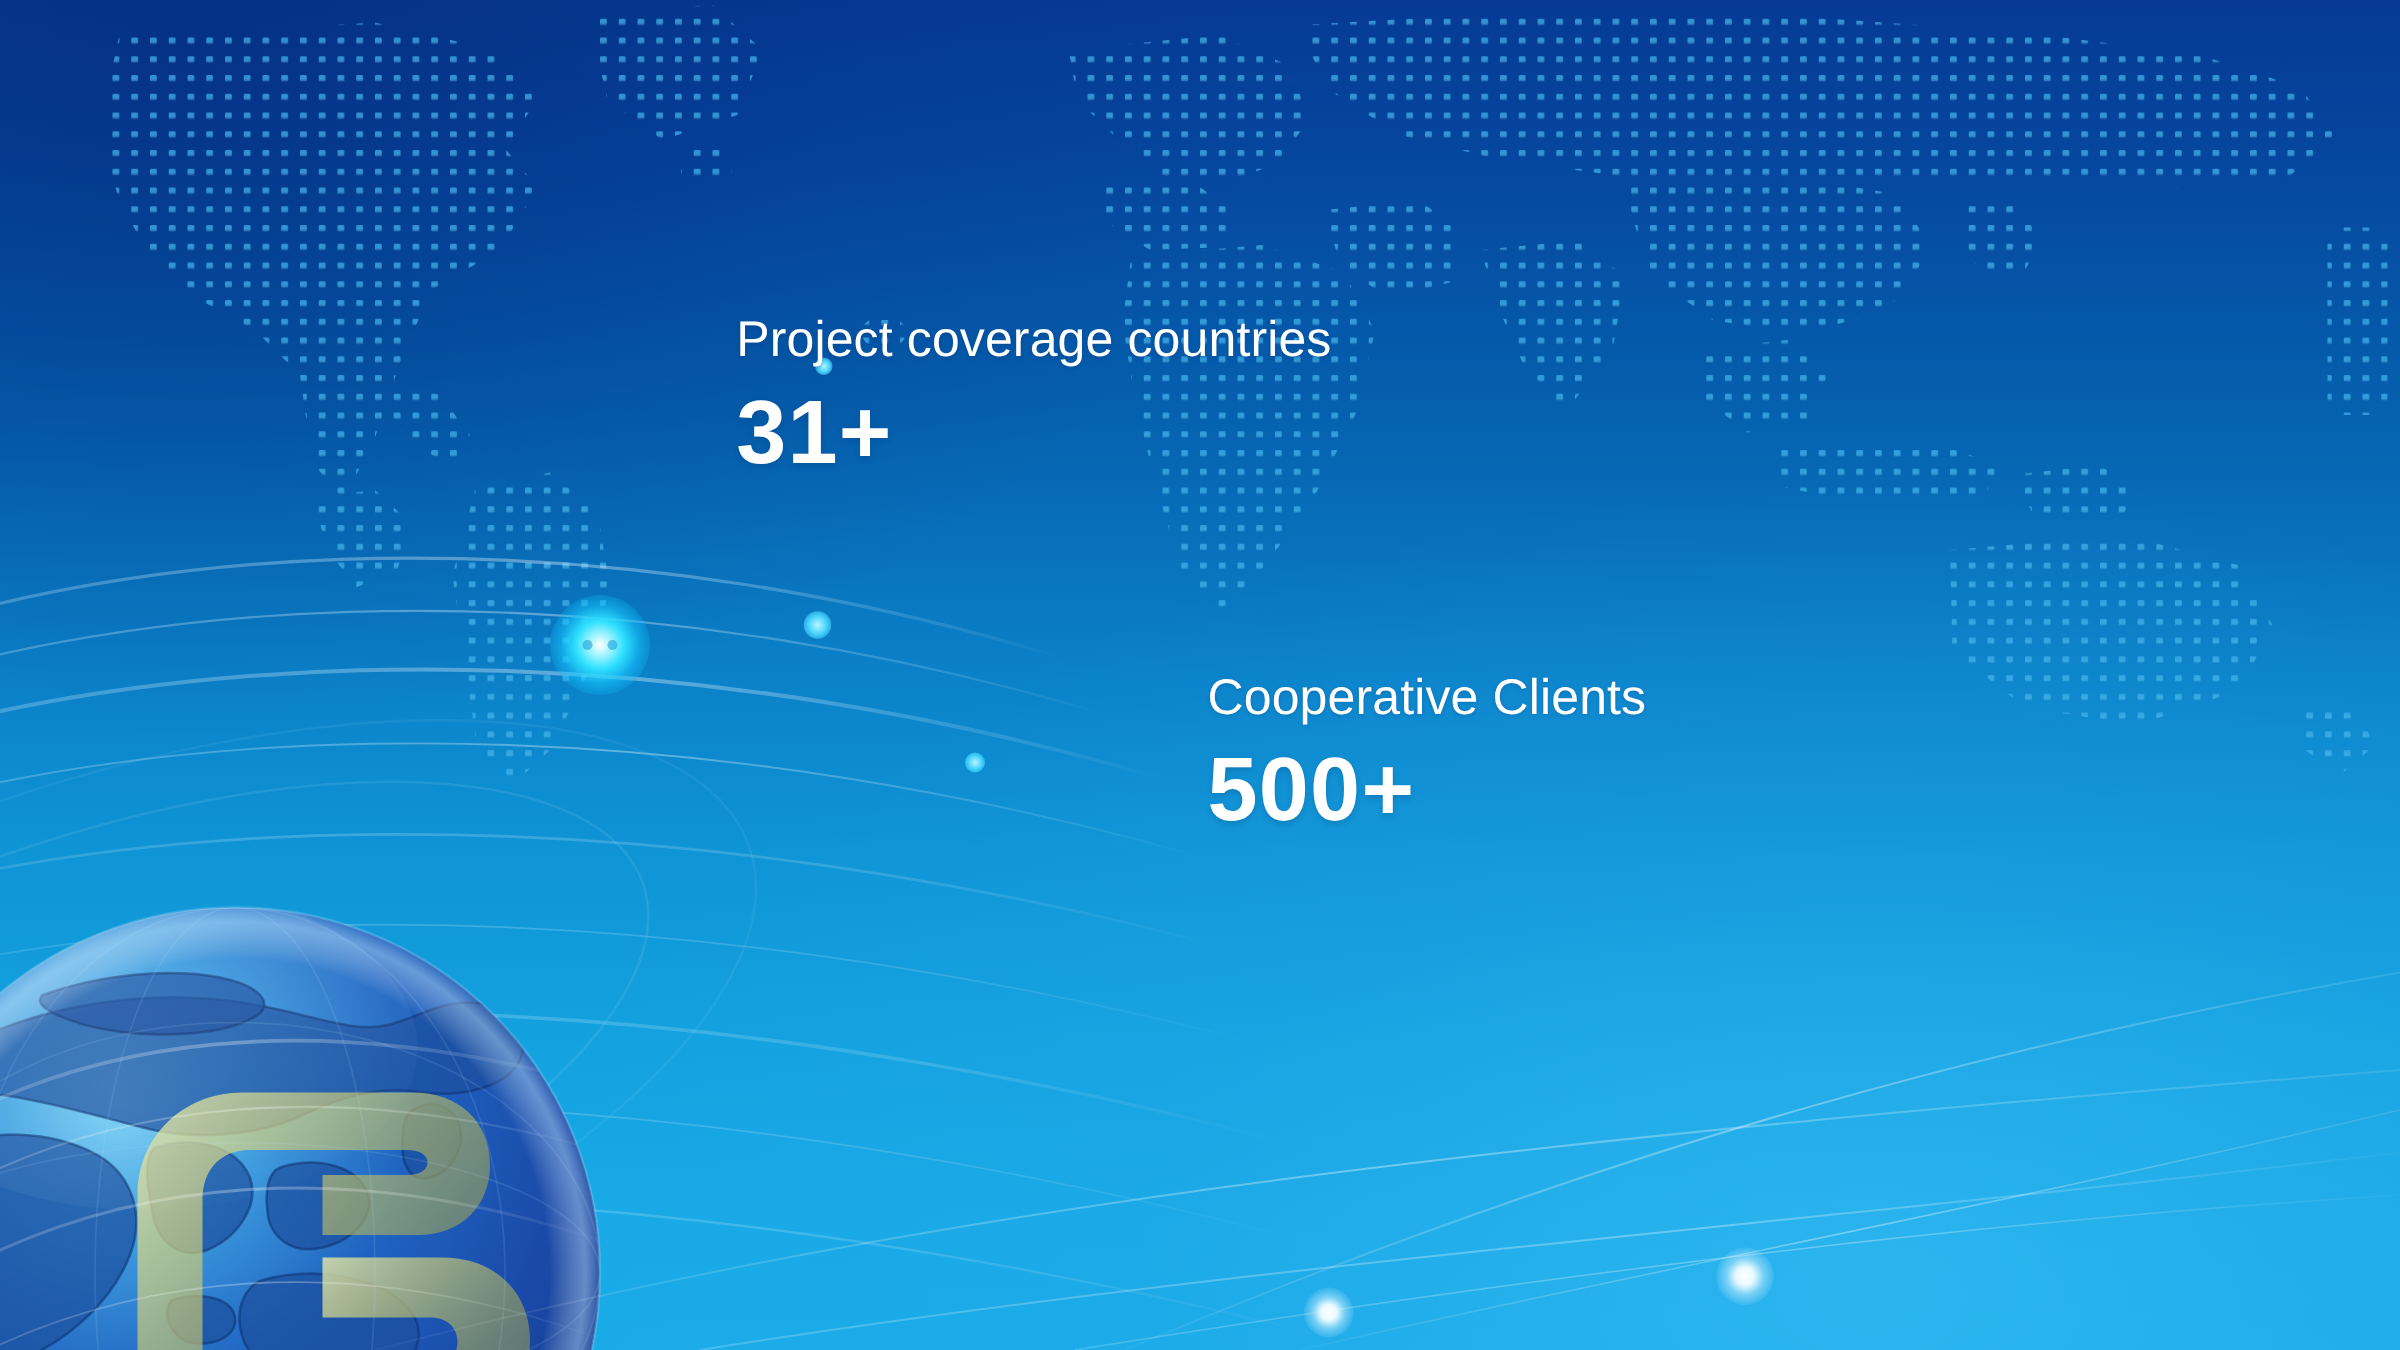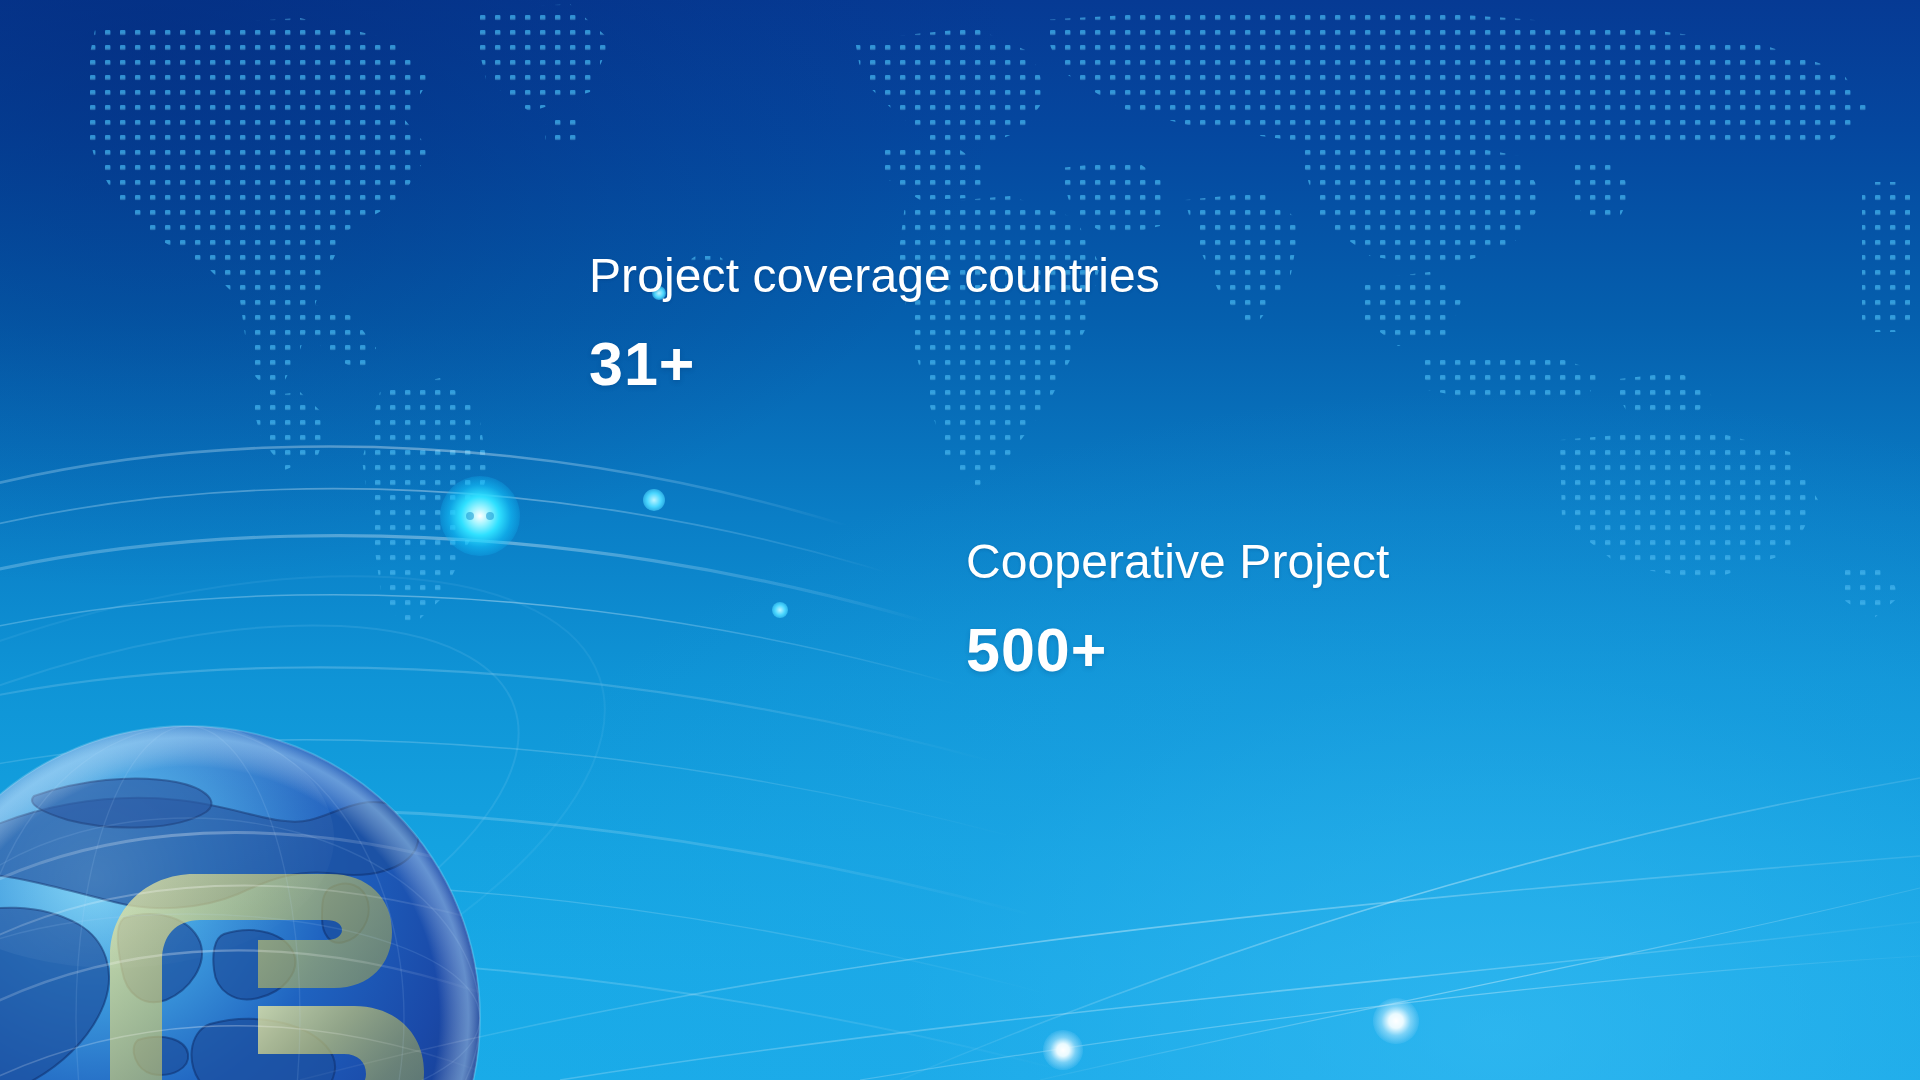--- a/index.html
+++ b/index.html
@@ -65,26 +65,26 @@
   .node.small-dot{
     background:radial-gradient(circle,#bdf4ff 0%, #49d6ff 45%, rgba(40,190,245,0) 100%);
   }
   
   .node-pip{position:absolute;width:8px;height:8px;border-radius:50%;
     background:rgba(20,150,210,.55);}
 
   
   .stat{position:absolute;color:#ffffff;}
   .stat .label{
-    font-size:48px;font-weight:400;letter-spacing:.1px;line-height:1;
+    font-size:40px;font-weight:400;letter-spacing:.1px;line-height:1;
     white-space:nowrap;text-shadow:0 1px 3px rgba(0,40,90,.22);
   }
   .stat .value{
-    font-size:61px;font-weight:700;line-height:1;letter-spacing:1px;
-    margin-top:34px;white-space:nowrap;text-shadow:0 2px 5px rgba(0,40,90,.20);
+    font-size:72px;font-weight:700;line-height:1;letter-spacing:1px;
+    margin-top:18px;white-space:nowrap;text-shadow:0 2px 5px rgba(0,40,90,.20);
   }
   #stat-countries{left:589px;top:252px;}
   #stat-clients{left:966px;top:538px;}
 </style>
 </head>
 <body>
 
 <div id="stage">
 
   <div class="bg-gradient"></div>
@@ -325,17 +325,17 @@
   <div class="node small-dot" style="left:652px;top:286px;width:14px;height:14px;"></div>
   <div class="node white" style="left:1373px;top:998px;width:46px;height:46px;"></div>
   <div class="node white" style="left:1043px;top:1030px;width:40px;height:40px;"></div>
 
   <div class="stat" id="stat-countries">
     <div class="label">Project coverage countries</div>
     <div class="value">31+</div>
   </div>
 
   <div class="stat" id="stat-clients">
-    <div class="label">Cooperative Project</div>
+    <div class="label">Cooperative Clients</div>
     <div class="value">500+</div>
   </div>
 
 </div>
 
 </body></html>

